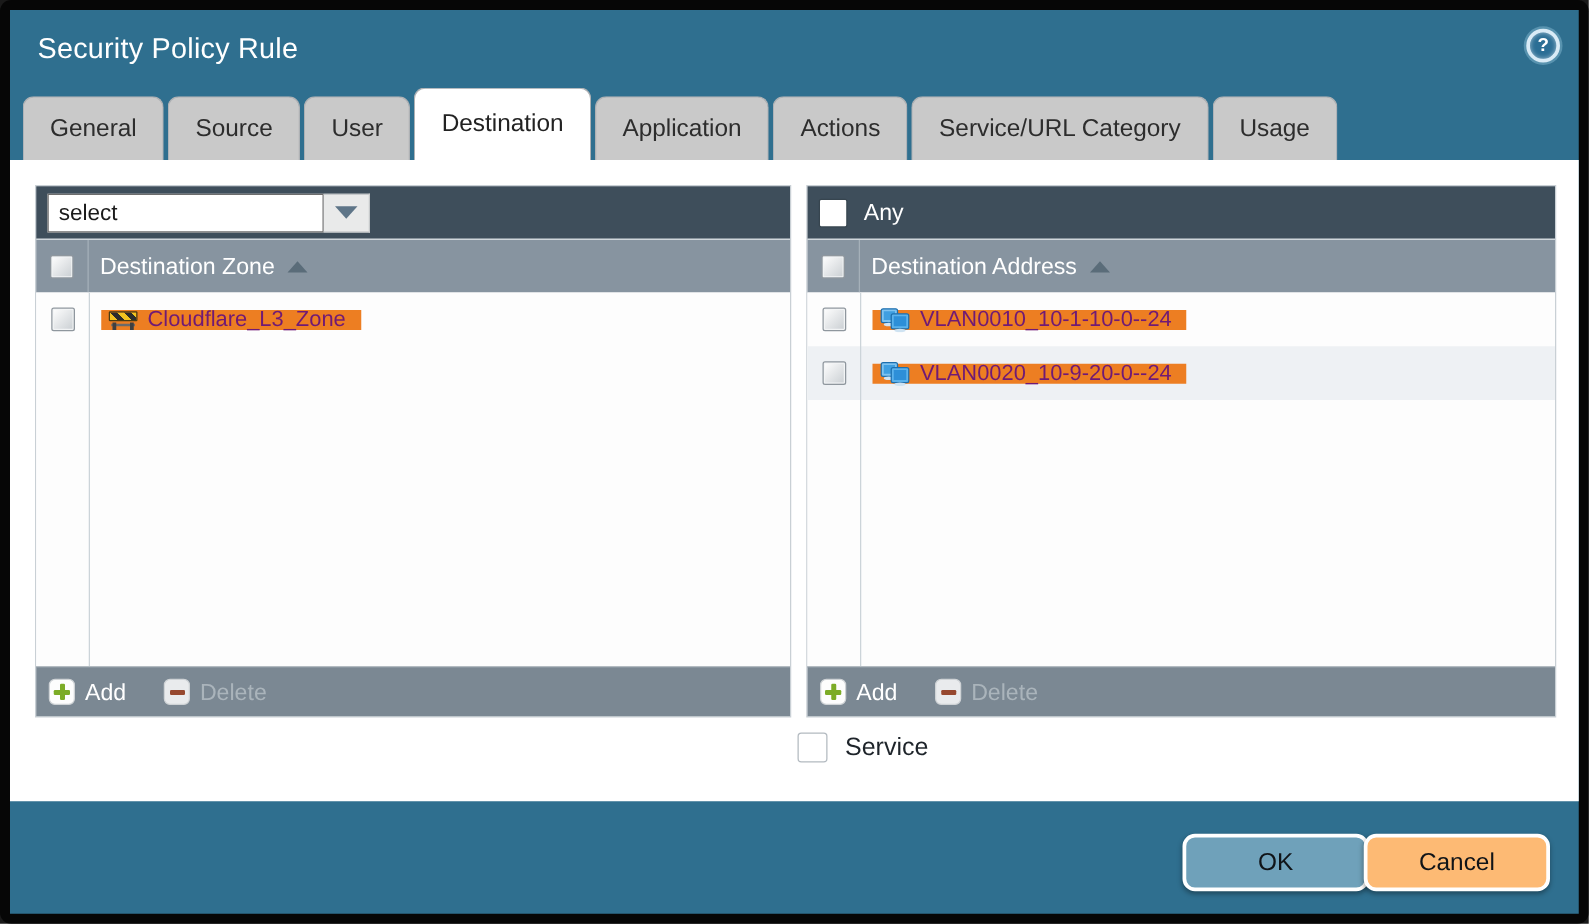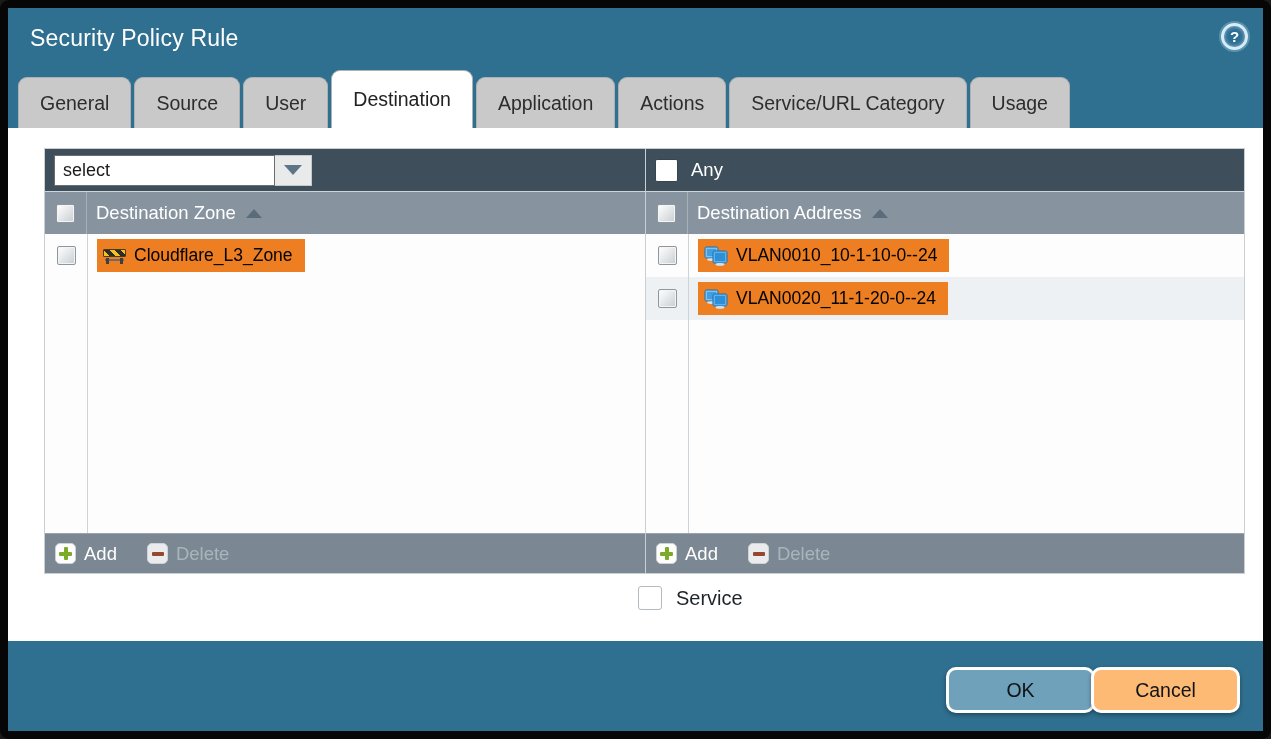--- a/index.html
+++ b/index.html
@@ -20,21 +20,21 @@
   .tabs { position:absolute; left:10px; top:60px; height:60px; display:flex; align-items:flex-end; }
   .tab { height:51px; background:#c9c9c9; border:1px solid #aeb1b4; border-bottom:none;
          border-radius:9px 9px 0 0; padding:0 21px; margin-right:3px; display:flex; align-items:center;
          font-size:19.5px; color:#2d2d2d; cursor:pointer; white-space:nowrap; }
   .tab.active { height:58px; background:#ffffff; color:#222222; position:relative; z-index:2; }
 
   
   .content { position:absolute; left:0; top:120px; width:1255px; height:513px; background:#ffffff; }
 
   .panel { position:absolute; top:20px; display:flex; flex-direction:column; border:1px solid #c9d0d5; }
-  .panel-left  { left:36px;  width:605px; height:426px; }
+  .panel-left  { left:20px;  width:605px; height:426px; }
   .panel-right { left:637px; width:600px; height:426px;text-align:center; }
 
   .panel-toolbar { height:42px; background:#3E4E5B; display:flex; align-items:center; padding-left:9px; flex:0 0 auto; }
   .combo { display:flex; height:31px; }
   .combo input { width:221px; height:31px; border:1px solid #6d6d6d; font-size:18px; padding:0 8px; color:#1b1b1b;
                  font-family:"Liberation Sans", sans-serif; outline:none; }
   .combo-btn { width:37px; height:31px; background:#e9eaea; border:1px solid #c6c9cb; border-left:none;
                display:flex; align-items:center; justify-content:center; cursor:pointer; }
   .tri-down { width:0; height:0; border-left:9px solid transparent; border-right:9px solid transparent; border-top:10px solid #5E7588; }
 
@@ -47,21 +47,21 @@
   .cb3d { width:19px; height:19px; border:1px solid #8f979e; border-radius:2px;
           background:linear-gradient(135deg,#ffffff 0%, #c9ced2 100%); box-shadow:inset 0 0 0 1px #f2f4f5; cursor:pointer; }
   .colheader-label { color:#ffffff; font-size:18.5px; margin-left:9px; }
   .tri-up { width:0; height:0; border-left:8px solid transparent; border-right:8px solid transparent; border-bottom:9px solid #5A6C79; margin-left:10px; }
 
   .panel-list { flex:1 1 auto; background:#fdfdfd; position:relative; overflow:hidden; }
   .panel-list .vsep { position:absolute; left:42px; top:0; bottom:0; width:1px; background:#ccd4d9; }
   .lrow { height:43px; display:flex; align-items:center; }
   .lrow.alt { background:#EEF1F4; }
   .lrow .cb-cell2 { width:42px; display:flex; align-items:center; justify-content:center; }
-  .chip { margin-left:10px; height:33px; background:#ED7E22; color:#000000; font-size:17.5px;
+  .chip { margin-left:10px; height:16px; background:#ED7E22; color:#701a75; font-size:17.5px;
           display:inline-flex; align-items:center; gap:8px; padding:0 12px 0 6px; cursor:pointer; white-space:nowrap; }
 
   
   .zone-ico { position:relative; width:23px; height:17px; display:inline-block; }
   .zone-ico .rail { position:absolute; left:0; top:2px; width:23px; height:8px; border:1px solid #4a3c12; border-radius:1px;
                     background:repeating-linear-gradient(45deg,#F2C31F 0 4px,#2c2c2c 4px 8px); }
   .zone-ico .rail2 { position:absolute; left:2px; top:12px; width:19px; height:2px; background:#6b6b6b; }
   .zone-ico .leg1, .zone-ico .leg2 { position:absolute; bottom:0; width:3px; height:6px; background:#3f3f3f; }
   .zone-ico .leg1 { left:3px; } .zone-ico .leg2 { right:3px; }
 
@@ -196,21 +196,21 @@
             </div>
             <span class="chip">
               <svg width="24" height="20" viewBox="0 0 24 20">
                 <rect x="1" y="1" width="13" height="11" rx="1.5" fill="#7ec3f0" stroke="#1d6fae"></rect>
                 <rect x="3" y="3" width="9" height="7" fill="#3f9fe0"></rect>
                 <ellipse cx="7" cy="13.6" rx="4" ry="1.4" fill="#cfe3f2"></ellipse>
                 <rect x="9" y="5" width="14" height="12" rx="1.5" fill="#5bb2ec" stroke="#1d6fae"></rect>
                 <rect x="11" y="7" width="10" height="8" fill="#2d8fd8"></rect>
                 <ellipse cx="16" cy="18.4" rx="4.5" ry="1.4" fill="#cfe3f2"></ellipse>
               </svg>
-              <span>VLAN0020_11-1-20-0--24</span>
+              <span>VLAN0020_10-9-20-0--24</span>
             </span>
           </div>
         </div>
         <div class="panel-footer">
           <div class="foot-btn">
             <span class="ico-sq ico-plus"></span>
             <span class="foot-label">Add</span>
           </div>
           <div class="foot-btn disabled">
             <span class="ico-sq ico-minus"></span>

